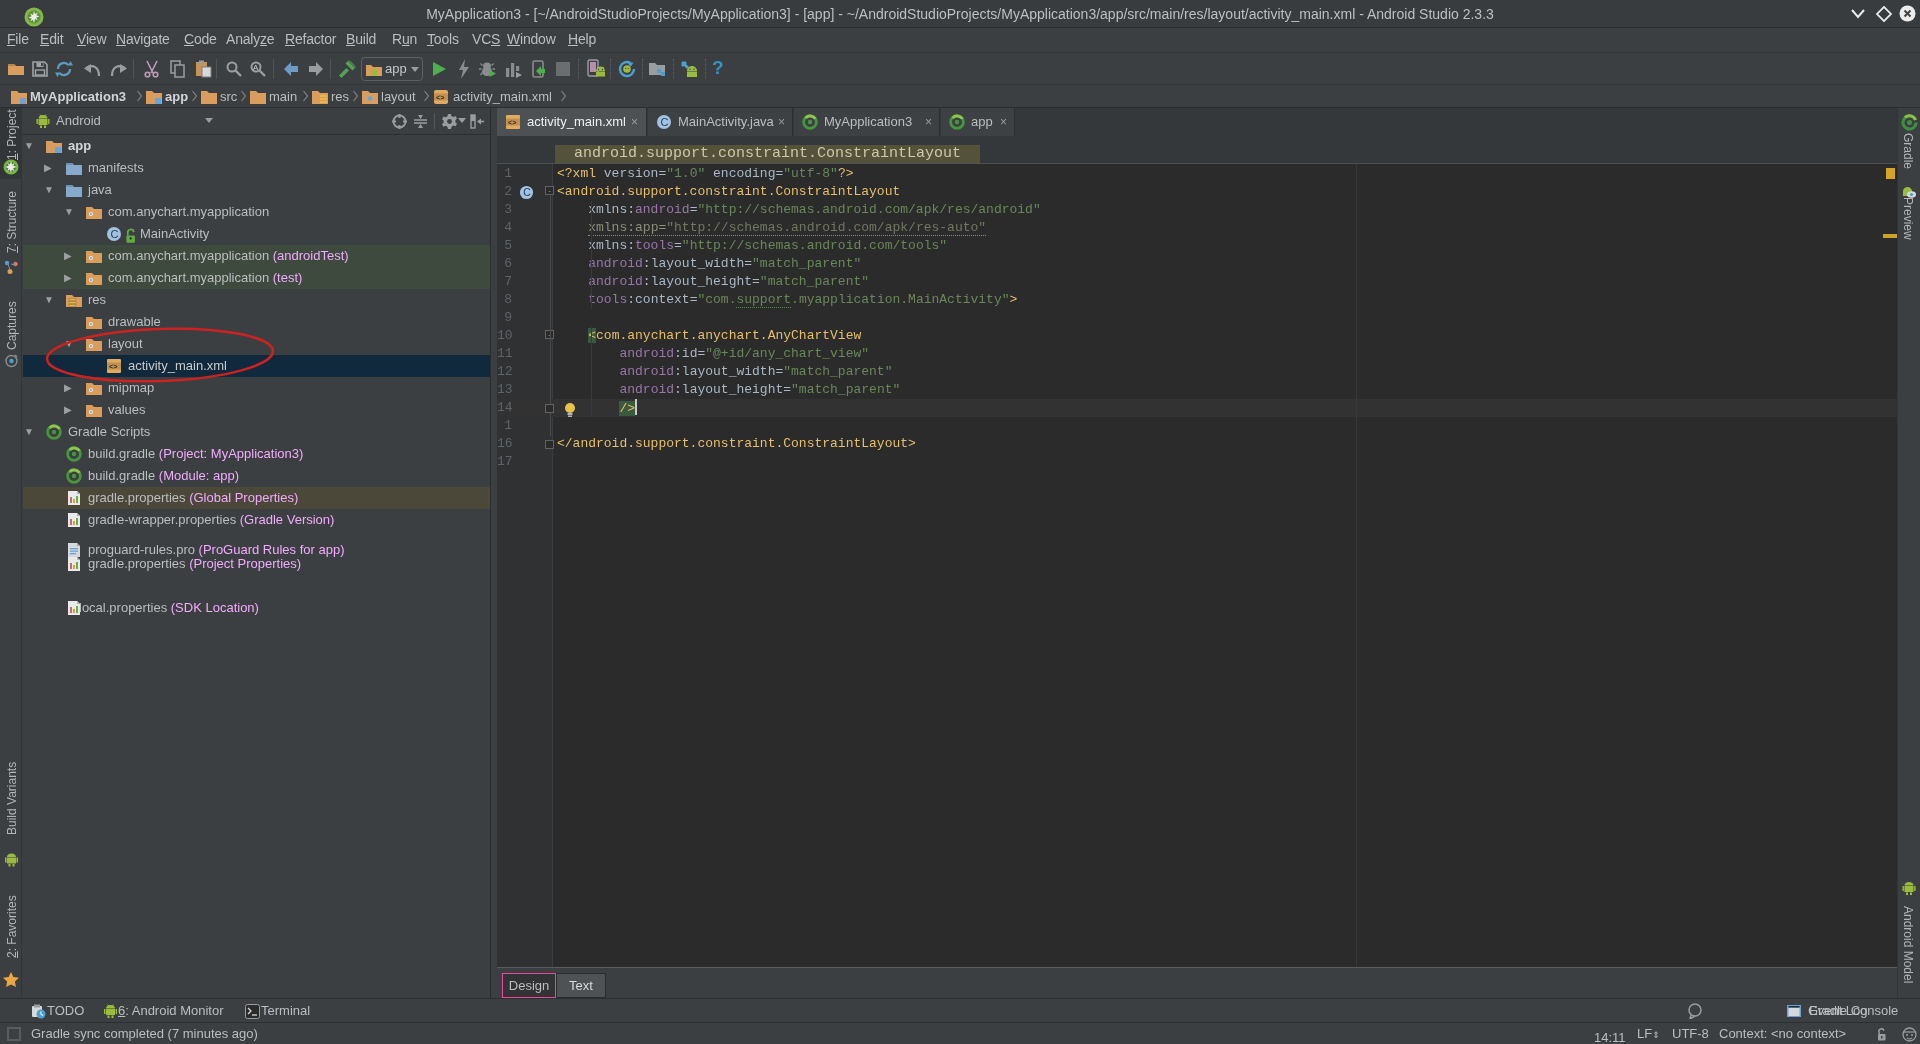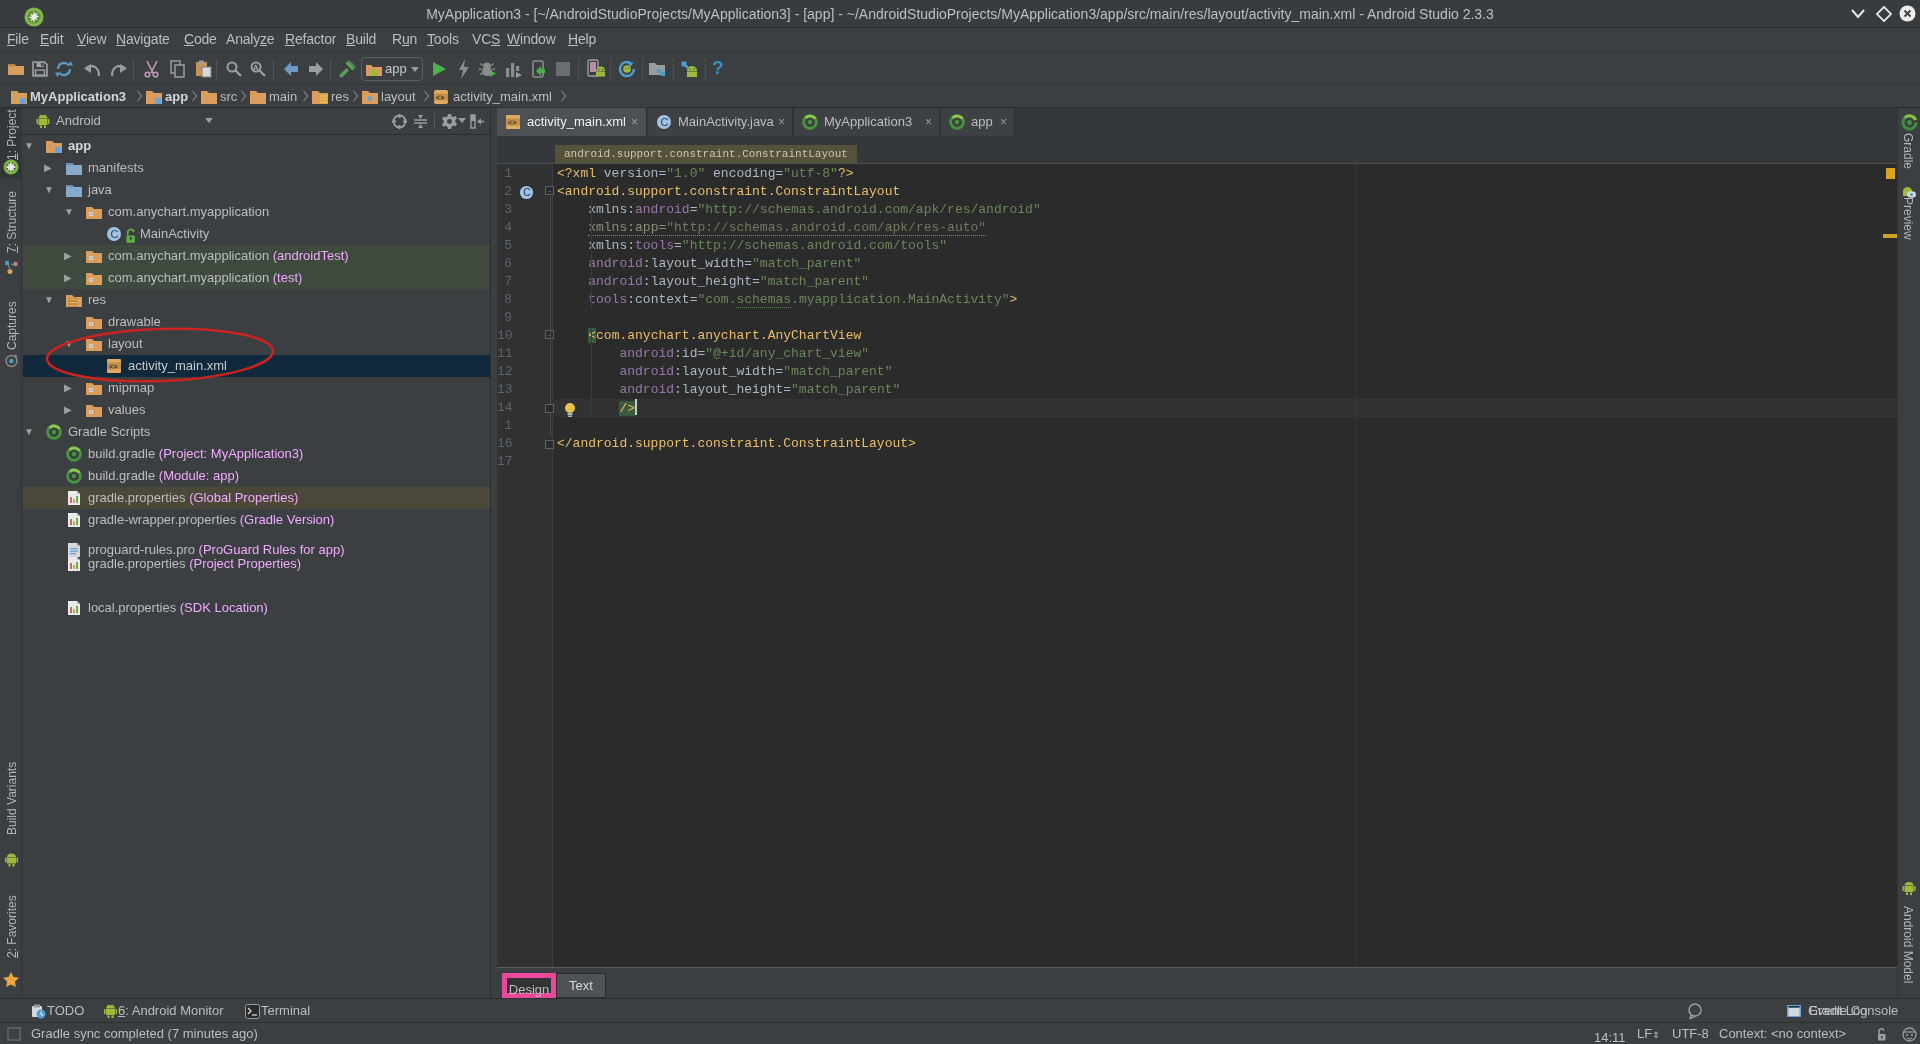--- a/index.html
+++ b/index.html
@@ -606,21 +606,21 @@
     <div class="trow" style="top:418px">
         <svg class="ticon" style="left:43px" width="16" height="16" viewBox="0 0 16 16">
           <use href="#ic-props"></use>
         </svg>
         <span class="lbl" style="left:65px">gradle.properties <span class="sub">(Project Properties)</span></span>
       </div>
     <div class="trow" style="top:462px">
         <svg class="ticon" style="left:43px" width="16" height="16" viewBox="0 0 16 16">
           <use href="#ic-props"></use>
         </svg>
-        <span class="lbl" style="left:65px">local.properties <span class="sub">(SDK Location)</span></span>
+        <span class="lbl" style="left:56px">local.properties <span class="sub">(SDK Location)</span></span>
       </div>
     <svg class="abs" style="left:7px;top:187px" width="260" height="67" viewBox="0 0 260 67">
         <ellipse cx="130" cy="33" rx="113" ry="26" fill="none" stroke="#cc2222" stroke-width="2.5" transform="rotate(-2 130 33)"></ellipse>
       </svg>
   </div>
 
   <div class="abs" style="left:490px;top:108px;width:1px;height:890px;background:#2a2c2e"></div>
 
   <div class="abs" id="tabbar">
     <div class="etab active" style="left:0;width:150px">
@@ -646,21 +646,21 @@
     </div>
     <div class="etab" style="left:444px;width:74px">
       <svg class="abs" style="left:8px;top:6px" width="16" height="16" viewBox="0 0 16 16">
           <use href="#ic-gradle"></use>
         </svg>
       <span class="abs" style="left:30px">app</span>
       <span class="abs" style="left:59px;color:#9a9da0;font-size:12px">×</span>
     </div>
   </div>
   <div class="abs" id="crumbbar">
-    <div class="abs" style="left:58px;top:8px;height:18px;background:#55523b;padding:0 9px;line-height:18px;font-size:11px;color:#ccc8a8;font-family:'Liberation Mono',monospace">android.support.constraint.ConstraintLayout</div>
+    <div class="abs" style="left:58px;top:8px;height:18px;background:#55523b;padding:0 19px;line-height:18px;font-size:15px;color:#ccc8a8;font-family:'Liberation Mono',monospace">android.support.constraint.ConstraintLayout</div>
   </div>
   <div class="abs" id="editor">
     <div class="abs" id="gutter"></div>
 
     <div class="abs" style="left:0;top:235px;width:1400px;height:18px;background:#323232"></div>
 
     <div class="lnum" style="top:2px">1</div>
     <div class="lnum" style="top:20px">2</div>
     <div class="lnum" style="top:38px">3</div>
     <div class="lnum" style="top:56px">4</div>
@@ -694,38 +694,38 @@
         <rect x="5" y="13.5" width="4" height="1.5" fill="#b0b3b5"></rect>
       </svg>
 
     <div class="cline" style="top:1px"><span class="tag">&lt;?xml</span> version=<span class="str">"1.0"</span> encoding=<span class="str">"utf-8"</span><span class="tag">?&gt;</span></div>
     <div class="cline" style="top:19px"><span class="tag">&lt;android.support.constraint.ConstraintLayout</span></div>
     <div class="cline" style="top:37px">    xmlns:<span class="ns">android</span>=<span class="str">"http://schemas.android.com/apk/res/android"</span></div>
     <div class="cline" style="top:55px;color:#8a8e7b">    <span style="border-bottom:1px dotted #8a8e7b">xmlns:app=<span style="color:#71785f">"http://schemas.android.com/apk/res-auto"</span></span></div>
     <div class="cline" style="top:73px">    xmlns:<span class="ns">tools</span>=<span class="str">"http://schemas.android.com/tools"</span></div>
     <div class="cline" style="top:91px">    <span class="ns">android</span>:layout_width=<span class="str">"match_parent"</span></div>
     <div class="cline" style="top:109px">    <span class="ns">android</span>:layout_height=<span class="str">"match_parent"</span></div>
-    <div class="cline" style="top:127px">    <span class="ns">tools</span>:context=<span class="str">"com.<span style="border-bottom:1px dotted #5c8157">schemas</span>.myapplication.MainActivity"</span><span class="tag">&gt;</span></div>
+    <div class="cline" style="top:127px">    <span class="ns">tools</span>:context=<span class="str">"com.<span style="border-bottom:1px dotted #5c8157">support</span>.myapplication.MainActivity"</span><span class="tag">&gt;</span></div>
     <div class="cline" style="top:163px">    <span class="tag" style="background:#3a5a40">&lt;</span><span class="tag">com.anychart.anychart.AnyChartView</span></div>
     <div class="cline" style="top:181px">        <span class="ns">android</span>:id=<span class="str">"@+id/any_chart_view"</span></div>
     <div class="cline" style="top:199px">        <span class="ns">android</span>:layout_width=<span class="str">"match_parent"</span></div>
     <div class="cline" style="top:217px">        <span class="ns">android</span>:layout_height=<span class="str">"match_parent"</span></div>
     <div class="cline" style="top:235px">        <span class="tag" style="background:#3a5a40">/&gt;</span><span style="display:inline-block;width:2px;height:16px;background:#c8cacc;vertical-align:-3px"></span></div>
     <div class="cline" style="top:271px"><span class="tag">&lt;/android.support.constraint.ConstraintLayout&gt;</span></div>
     <div class="abs" style="left:94px;top:37px;width:1px;height:108px;background:#383a3c"></div>
     <div class="abs" style="left:94px;top:163px;width:1px;height:90px;background:#383a3c"></div>
 
     <div class="abs" style="left:859px;top:0;width:1px;height:803px;background:#383838"></div>
 
     <div class="abs" style="left:1389px;top:4px;width:9px;height:11px;background:#d6a51f"></div>
     <div class="abs" style="left:1386px;top:70px;width:14px;height:4px;background:#c9a227"></div>
   </div>
 
   <div class="abs" id="designbar">
-    <div class="abs" style="left:5px;top:5px;width:54px;height:25px;background:#313335;border:5px solid #ec4899;color:#bbbdbf;font-size:13px;text-align:center;line-height:24px">Design</div>
+    <div class="abs" style="left:5px;top:5px;width:54px;height:25px;background:#313335;border:1px solid #ec4899;color:#bbbdbf;font-size:13px;text-align:center;line-height:24px">Design</div>
     <div class="abs" style="left:59px;top:5px;width:50px;height:25px;background:#4e5254;border:1px solid #2a2c2e;color:#d8dadc;font-size:13px;text-align:center;line-height:24px">Text</div>
   </div>
   <div class="abs" id="toolbtns">
     <svg class="abs" style="left:31px;top:5px" width="15" height="15" viewBox="0 0 15 15">
         <rect x="1" y="2" width="10" height="11" rx="1" fill="#d6d9db"></rect>
         <rect x="3" y="0.5" width="6" height="3" fill="#9a9da0"></rect>
         <circle cx="10" cy="10" r="4.5" fill="#4e9fd0"></circle>
         <path stroke="#fff" stroke-width="1.2" d="M10 7.5V10l2 1.5"></path>
       </svg>
     <span class="abs" style="left:47px;top:4px">TODO</span>

